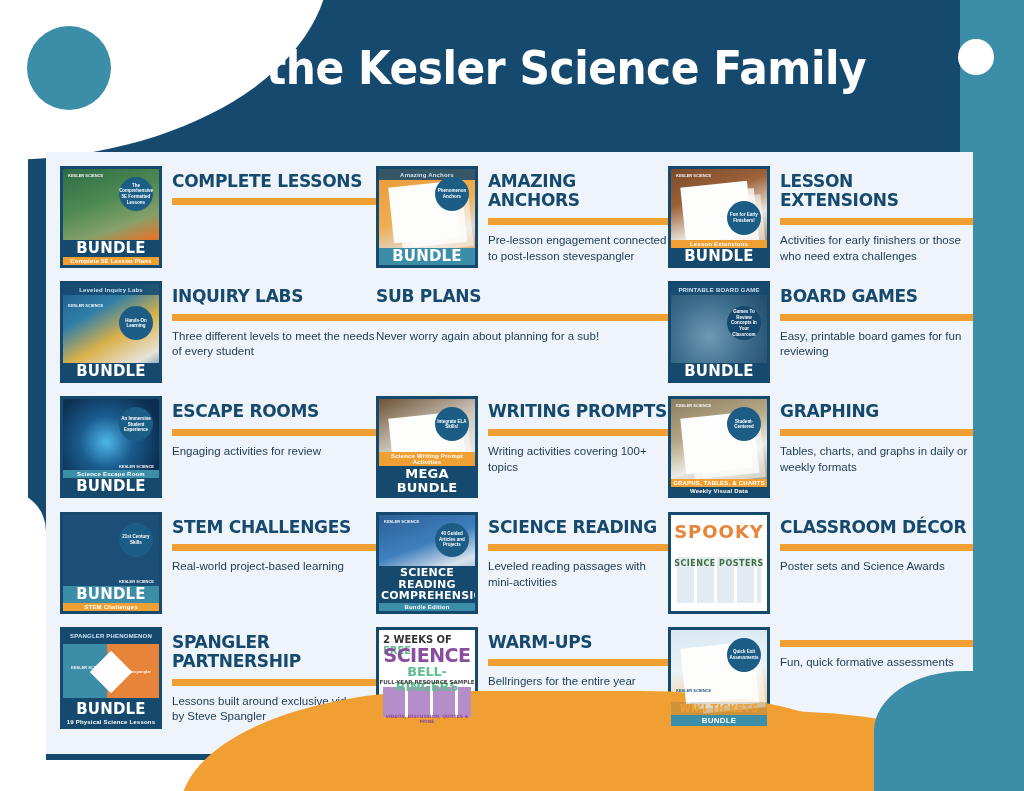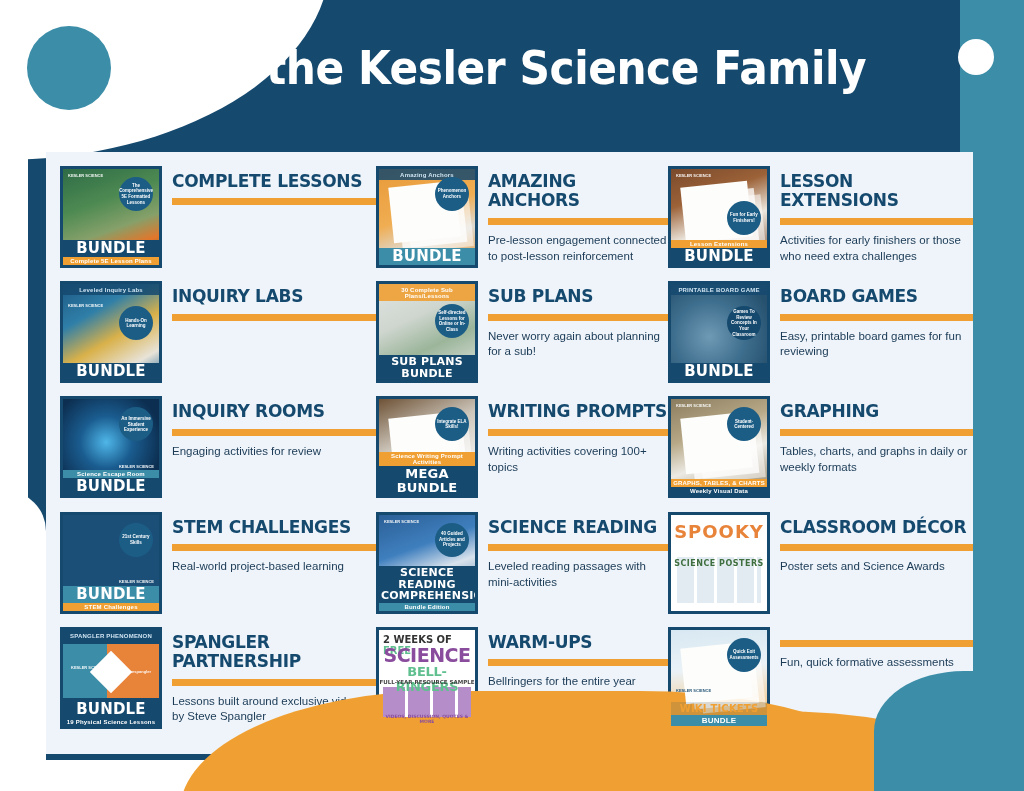--- a/index.html
+++ b/index.html
@@ -320,21 +320,21 @@
         <div class="thumb">
           <div class="art art-anchor"></div>
           <div class="art-lines"></div>
           <div class="topband">Amazing Anchors</div>
           <div class="badge">Phenomenon Anchors</div>
           <div class="band band-bundle band-teal">BUNDLE</div>
         </div>
         <div class="textcol">
           <div class="item-title">AMAZING ANCHORS</div>
           <div class="rule"></div>
-          <div class="item-desc">Pre-lesson engagement connected to post-lesson reinforcement</div>
+          <div class="item-desc">Pre-lesson engagement connected to post-lesson stevespangler</div>
         </div>
       </div>
 
       <div class="item">
         <div class="thumb">
           <div class="art art-lesson"></div>
           <div class="art-lines"></div>
           <div class="ks-logo">KESLER SCIENCE</div>
           <div class="badge" style="top:auto;bottom:30px;">Fun for Early Finishers!</div>
           <div class="band band-sub band-orange">Lesson Extensions</div>
@@ -351,30 +351,25 @@
         <div class="thumb">
           <div class="art art-labs"></div>
           <div class="topband band-teal">Leveled Inquiry Labs</div>
           <div class="ks-logo" style="top:20px;">KESLER SCIENCE</div>
           <div class="badge" style="top:22px;">Hands-On Learning</div>
           <div class="band band-bundle">BUNDLE</div>
         </div>
         <div class="textcol">
           <div class="item-title">INQUIRY LABS</div>
           <div class="rule"></div>
-        </div>
-      </div>
-
-      <div class="item">
-        <div class="thumb">
-          <div class="art art-sub"></div>
-          <div class="topband" style="background:rgba(240,160,51,.9);color:#fff;">30 Complete Sub Plans/Lessons</div>
-          <div class="badge" style="top:20px;">Self-directed Lessons for Online or In-Class</div>
-          <div class="band band-bundle-sm">SUB PLANS BUNDLE</div>
-        </div>
+          <div class="item-desc">Three different levels to meet the needs of every student</div>
+        </div>
+      </div>
+
+      <div class="item">
         <div class="textcol">
           <div class="item-title">SUB PLANS</div>
           <div class="rule"></div>
           <div class="item-desc">Never worry again about planning for a sub!</div>
         </div>
       </div>
 
       <div class="item">
         <div class="thumb">
           <div class="art art-board"></div>
@@ -391,21 +386,21 @@
 
       <div class="item">
         <div class="thumb">
           <div class="art art-escape"></div>
           <div class="badge">An Immersive Student Experience</div>
           <div class="ks-logo br">KESLER SCIENCE</div>
           <div class="band band-sub band-teal">Science Escape Room</div>
           <div class="band band-bundle">BUNDLE</div>
         </div>
         <div class="textcol">
-          <div class="item-title">INQUIRY ROOMS</div>
+          <div class="item-title">ESCAPE ROOMS</div>
           <div class="rule"></div>
           <div class="item-desc">Engaging activities for review</div>
         </div>
       </div>
 
       <div class="item">
         <div class="thumb">
           <div class="art art-write"></div>
           <div class="art-lines"></div>
           <div class="badge">Integrate ELA Skills!</div>

